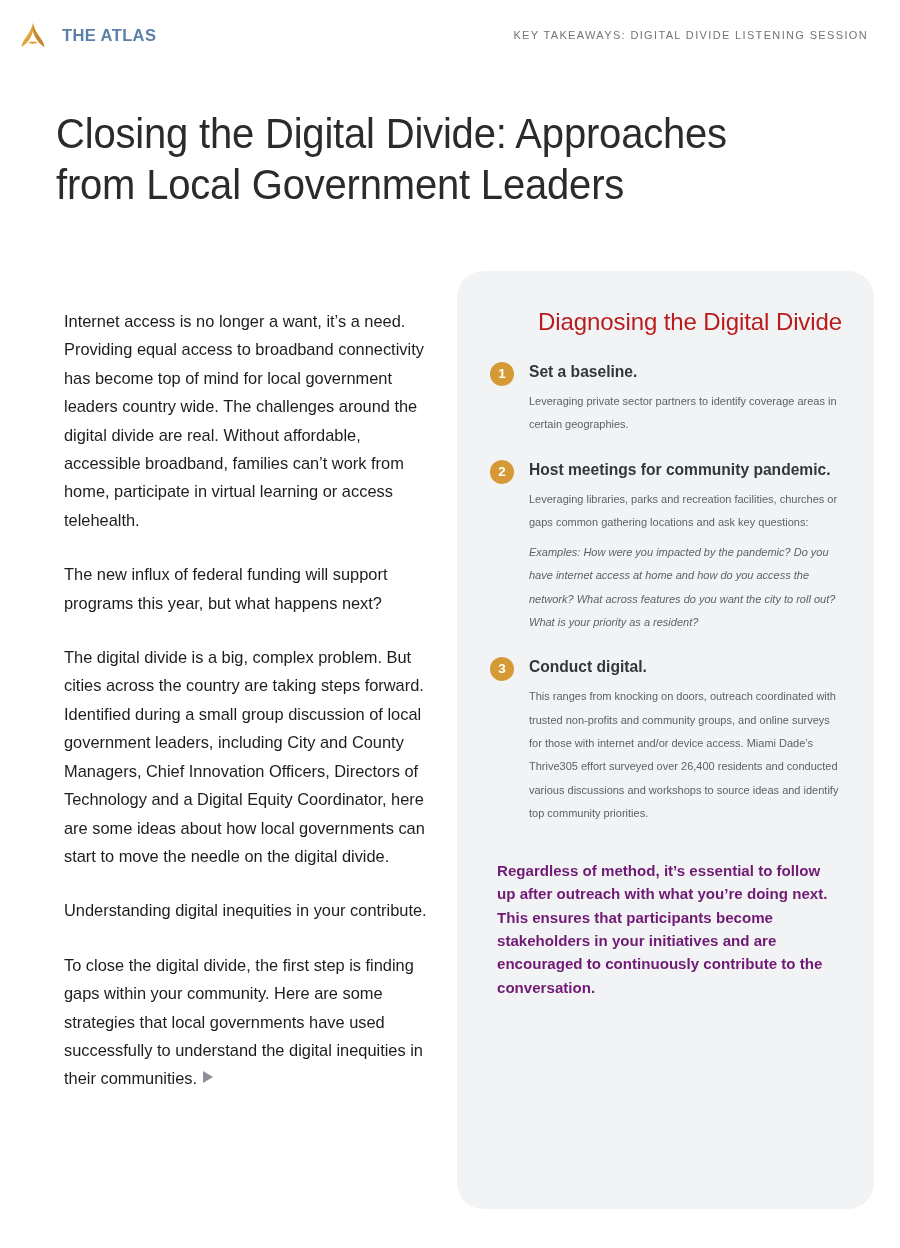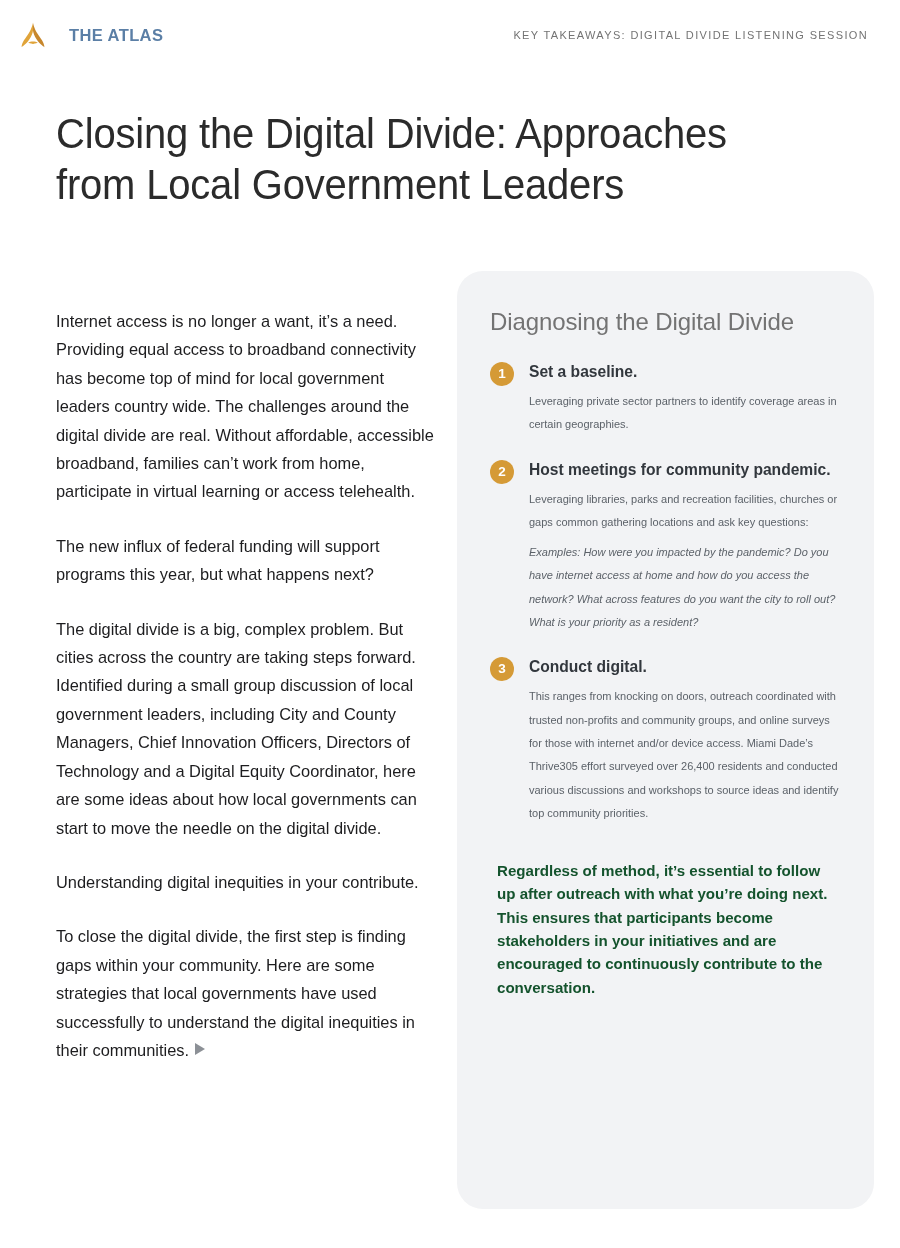--- a/index.html
+++ b/index.html
@@ -23,21 +23,21 @@
     height: 70px;
     display: flex;
     align-items: center;
     justify-content: space-between;
     padding: 0 32px 0 20px;
     box-sizing: border-box;
   }
   .brand {
     display: flex;
     align-items: center;
-    gap: 23px;
+    gap: 16px;
   }
   .brand-mark {
     width: 26px;
     height: 28px;
     display: block;
   }
   .brand-name {
     font-family: "Liberation Sans", sans-serif;
     font-size: 16.5px;
     font-weight: bold;
@@ -79,21 +79,21 @@
     right: 0;
   }
 
   .col-left {
     position: absolute;
     top: 36px;
     left: 56px;
     width: 378px;
   }
   .col-left p {
-    margin: 0 0 26px 0;
+    margin: 0 0 26px 8px;
     font-size: 16.4px;
     line-height: 28.4px;
     color: #1d1d1f;
     font-weight: 400;
   }
   .col-left p.tight {
     margin-bottom: 0;
   }
   .subhead-orange {
     margin: 0 0 0 0;
@@ -124,22 +124,23 @@
     border-radius: 26px;
     box-sizing: border-box;
     padding: 36px 32px 30px 33px;
   }
   .panel-title {
     margin: 0 0 24px 0;
     font-family: "Liberation Sans Narrow", "Liberation Sans", sans-serif;
     font-size: 24px;
     line-height: 30px;
     font-weight: 400;
-    color: #737373;
+    color: #b91c1c;
     letter-spacing: -0.1px;
+    text-align: right;
   }
 
   .step {
     position: relative;
     margin-bottom: 22px;
   }
   .step:last-of-type { margin-bottom: 0; }
 
   .step-badge {
     position: absolute;
@@ -179,21 +180,21 @@
     font-style: italic;
   }
 
   .panel-footnote {
     margin: 34px 0 0 0;
     padding-left: 7px;
     padding-right: 2px;
     font-size: 15.1px;
     line-height: 23.3px;
     font-weight: bold;
-    color: #14532d;
+    color: #701a75;
   }
 </style>
 </head>
 <body>
 
 <div class="page-header">
   <div class="brand">
     <svg class="brand-mark" viewBox="0 0 26 28">
       <path d="M13 1.5 C13 1.5 12.2 7 8.6 12.4 C5.6 17 1.6 21.5 1.6 26.2 C1.6 26.2 6.2 23.4 9.3 18.6 C11.6 15.1 12.9 11.4 13 9.4 Z" fill="#e0a43a"></path>
       <path d="M13 1.5 C13 1.5 13.8 7 17.4 12.4 C20.4 17 24.4 21.5 24.4 26.2 C24.4 26.2 19.8 23.4 16.7 18.6 C14.4 15.1 13.1 11.4 13 9.4 Z" fill="#c7872c"></path>

